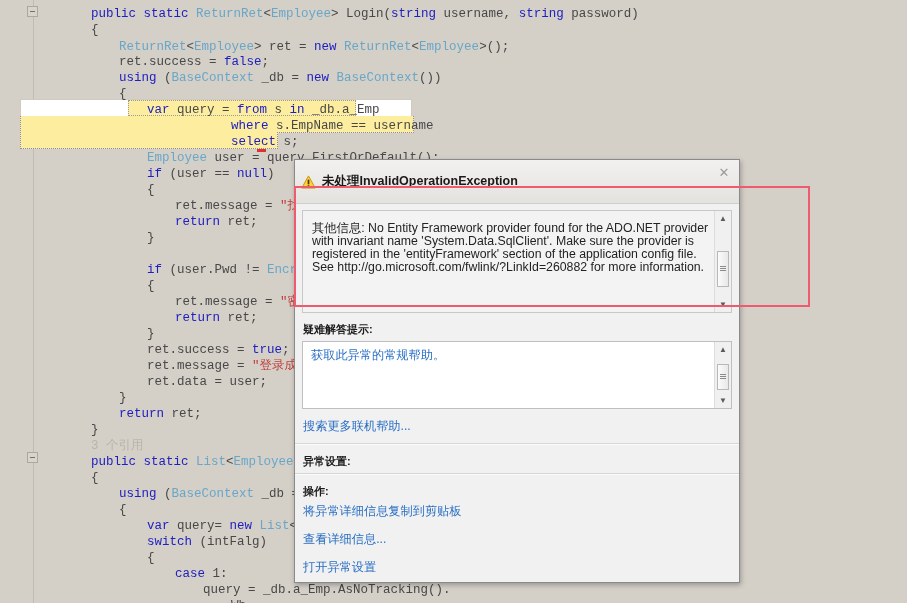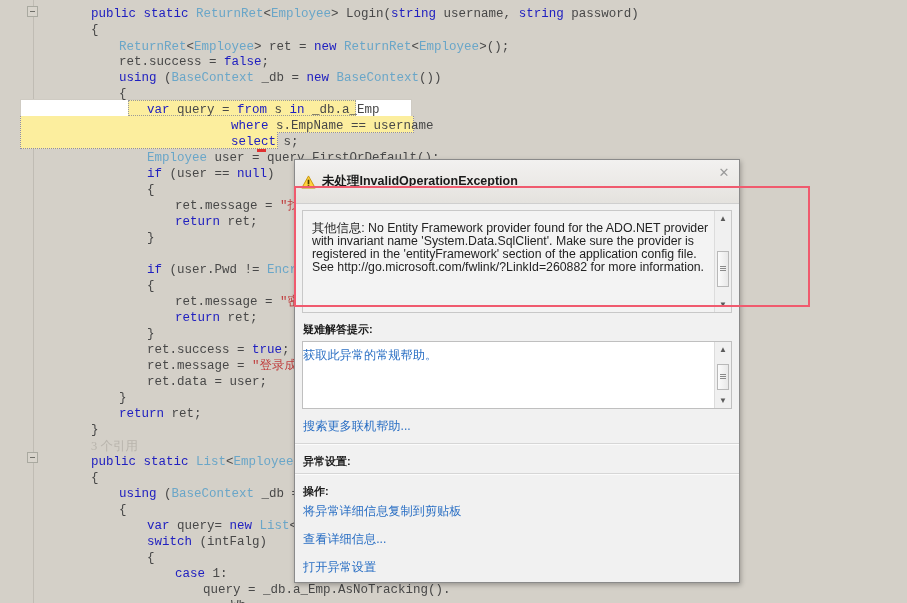--- a/index.html
+++ b/index.html
@@ -52,21 +52,21 @@
   .code-layer { position: absolute; left: 0; top: 0; right: 0; bottom: 0; }
   .ln {
     position: absolute;
     left: 16px;
     white-space: pre;
   }
   .kw   { color: #2020c0; }
   .typ  { color: #6aa6c8; }
   .str  { color: #c04040; }
   .plain{ color: #484848; }
-  .cl   { color: #b8b4ac; font-family: Liberation Serif, serif; }
+  .cl   { color: #b8b4ac; }
 
   
   #hl-outer {
     position: absolute;
     left: 20px; top: 99px;
     width: 392px; height: 18px;
     background: #ffffff;
     border: 1px solid #cfcbc3;
     box-sizing: border-box;
   }
@@ -208,21 +208,21 @@
   .tipsbox {
     position: relative;
     margin: 0 7px 0 7px;
     height: 68px;
     background: #ffffff;
     border: 1px solid #bfbfbf;
     box-sizing: border-box;
     overflow: hidden;
   }
   .tipsbox .tiptext {
-    padding: 5px 0;
+    padding: 5px 8px;
     font-size: 12.2px;
     color: #2a6fc4;
     line-height: 16px;
   }
   .linkrow {
     padding: 9px 0 8px 8px;
     font-size: 12.2px;
     color: #2a6fc4;
   }
   .divider {

